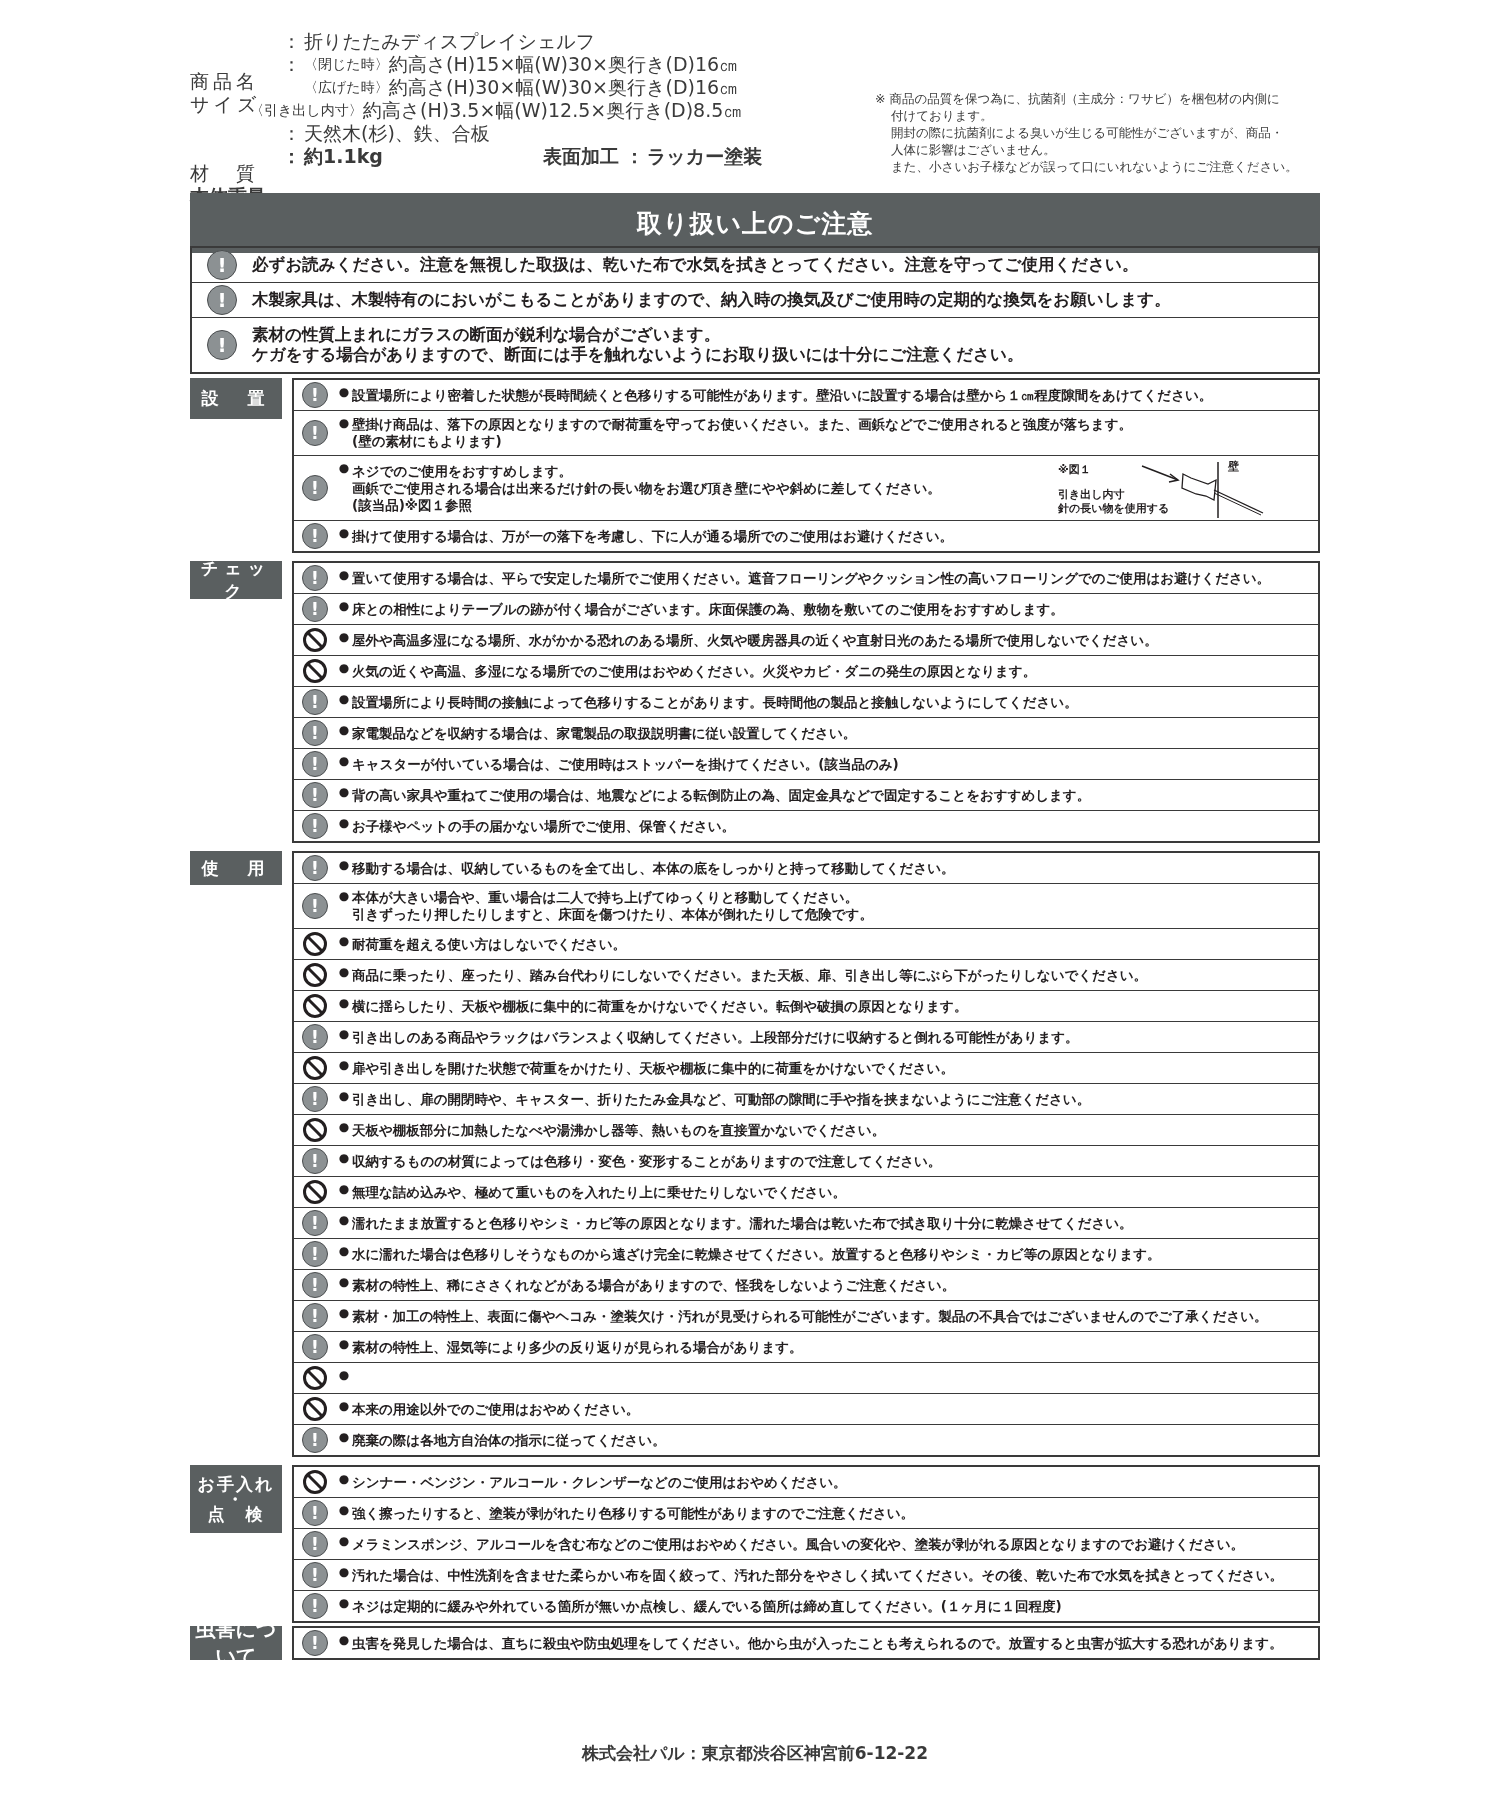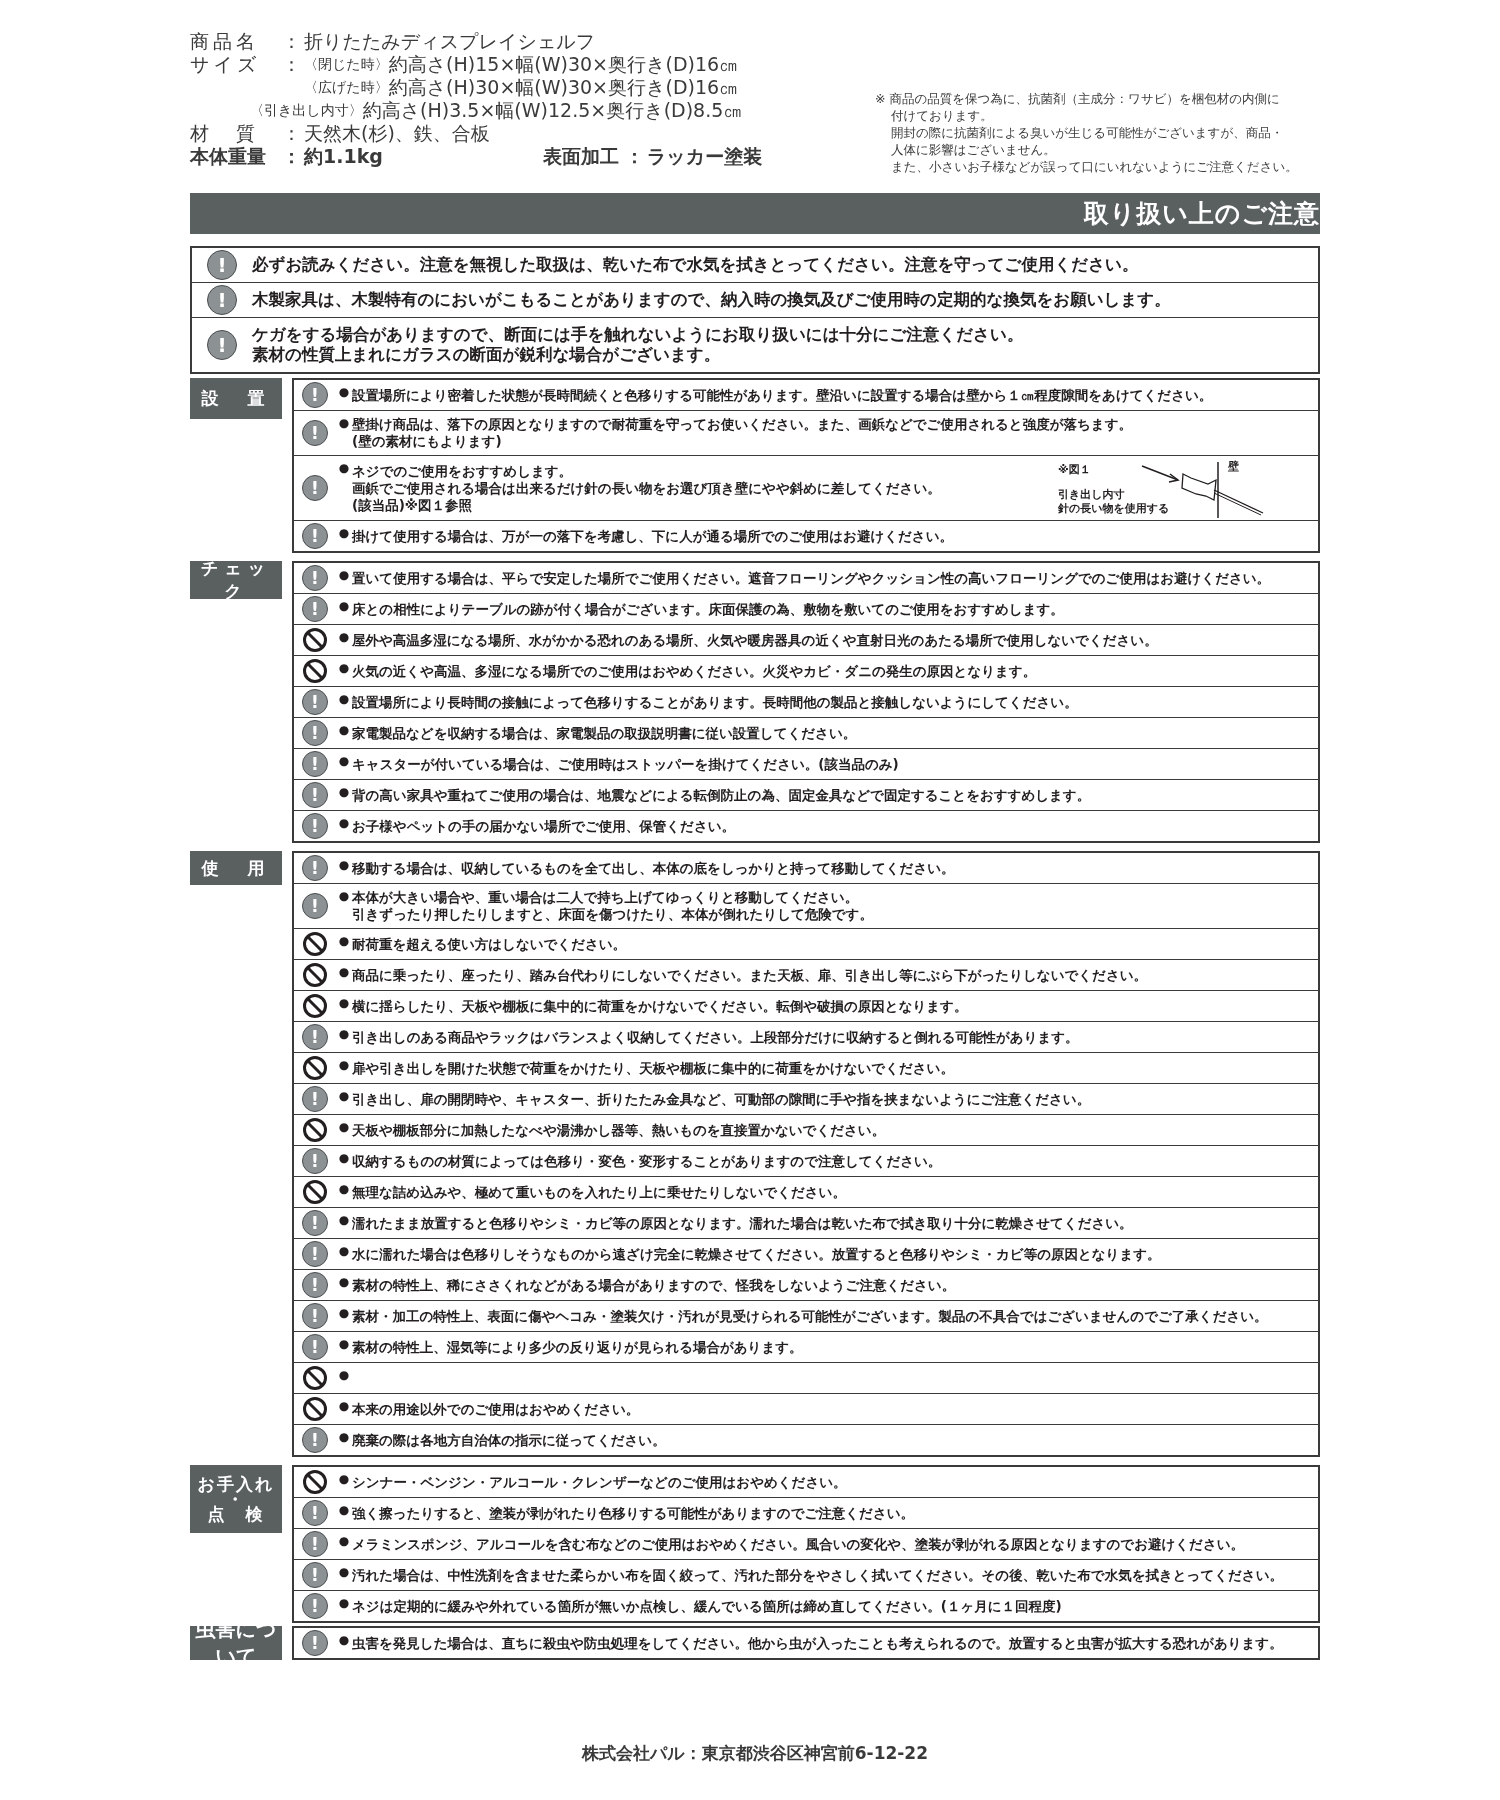--- a/index.html
+++ b/index.html
@@ -3,35 +3,35 @@
 <meta charset="utf-8">
 <style>
   html, body { margin: 0; padding: 0; background: #ffffff; }
   body { width: 1500px; height: 1800px; position: relative; overflow: hidden;
          font-family: "DejaVu Sans", "Liberation Sans", sans-serif; color: #231f20; }
   .page { position: absolute; left: 190px; top: 0; width: 1130px; }
 
   
   .spec { position: absolute; left: 0; top: 30px; width: 700px; font-size: 19px; line-height: 23px; color: #3a3a3a; }
   .spec .row { display: flex; white-space: nowrap; height: 23px; }
-  .spec .k { display: inline-block; width: 92px; letter-spacing: 4px; }
+  .spec .k { display: inline-block; width: 92px; letter-spacing: 4px; margin-top: 40px; }
   .spec .sep { display: inline-block; width: 22px; }
   .spec .sub { font-size: 14px; }
   .spec .ind1 { padding-left: 114px; }
   .spec .ind2 { padding-left: 60px; }
   .spec .wt { display: flex; font-weight: bold; }
   .spec .wt .finish { margin-left: 160px; }
 
   .note { position: absolute; left: 685px; top: 90px; width: 460px; font-size: 12.5px; line-height: 17px; color: #3a3a3a; }
   .note .line { white-space: nowrap; }
   .note .ind { padding-left: 16px; }
 
   
-  .banner { position: absolute; left: 0; top: 193px; width: 1130px; height: 41px; background: #5a5f60;
-            color: #fff; font-weight: bold; font-size: 25px; display: flex; align-items: center; justify-content: flex-end; letter-spacing: 1px; }
+  .banner { position: absolute; left: 0; top: 193px; width: 1130px; height: 60px; background: #5a5f60;
+            color: #fff; font-weight: bold; font-size: 25px; display: flex; align-items: center; justify-content: center; letter-spacing: 1px; }
 
   
   .intro { position: absolute; left: 0; top: 246px; width: 1126px; border: 2px solid #3a3a3a; }
   .intro .irow { display: flex; align-items: center; border-bottom: 1.5px solid #3a3a3a; font-weight: bold; font-size: 16.5px; }
   .intro .irow:last-child { border-bottom: none; }
   .intro .ic { width: 60px; display: flex; justify-content: center; flex-shrink: 0; }
   .intro .tx { line-height: 20px; padding: 7px 0; }
 
   
   .section { position: absolute; left: 0; width: 1130px; }
@@ -127,22 +127,22 @@
         </div>
         <div class="tx">
           <div>木製家具は、木製特有のにおいがこもることがありますので、納入時の換気及びご使用時の定期的な換気をお願いします。</div>
         </div>
       </div>
       <div class="irow" style="min-height: 50px;">
         <div class="ic">
           <span class="icon-warn">!</span>
         </div>
         <div class="tx">
+          <div>素材の性質上まれにガラスの断面が鋭利な場合がございます。</div>
           <div>ケガをする場合がありますので、断面には手を触れないようにお取り扱いには十分にご注意ください。</div>
-          <div>素材の性質上まれにガラスの断面が鋭利な場合がございます。</div>
         </div>
       </div>
     </div>
 
   <div id="sections">
       <div class="section" style="top: 378px;">
         <div class="tag" style="height: 41px;">
           <div>設　置</div>
         </div>
         <div class="list">

